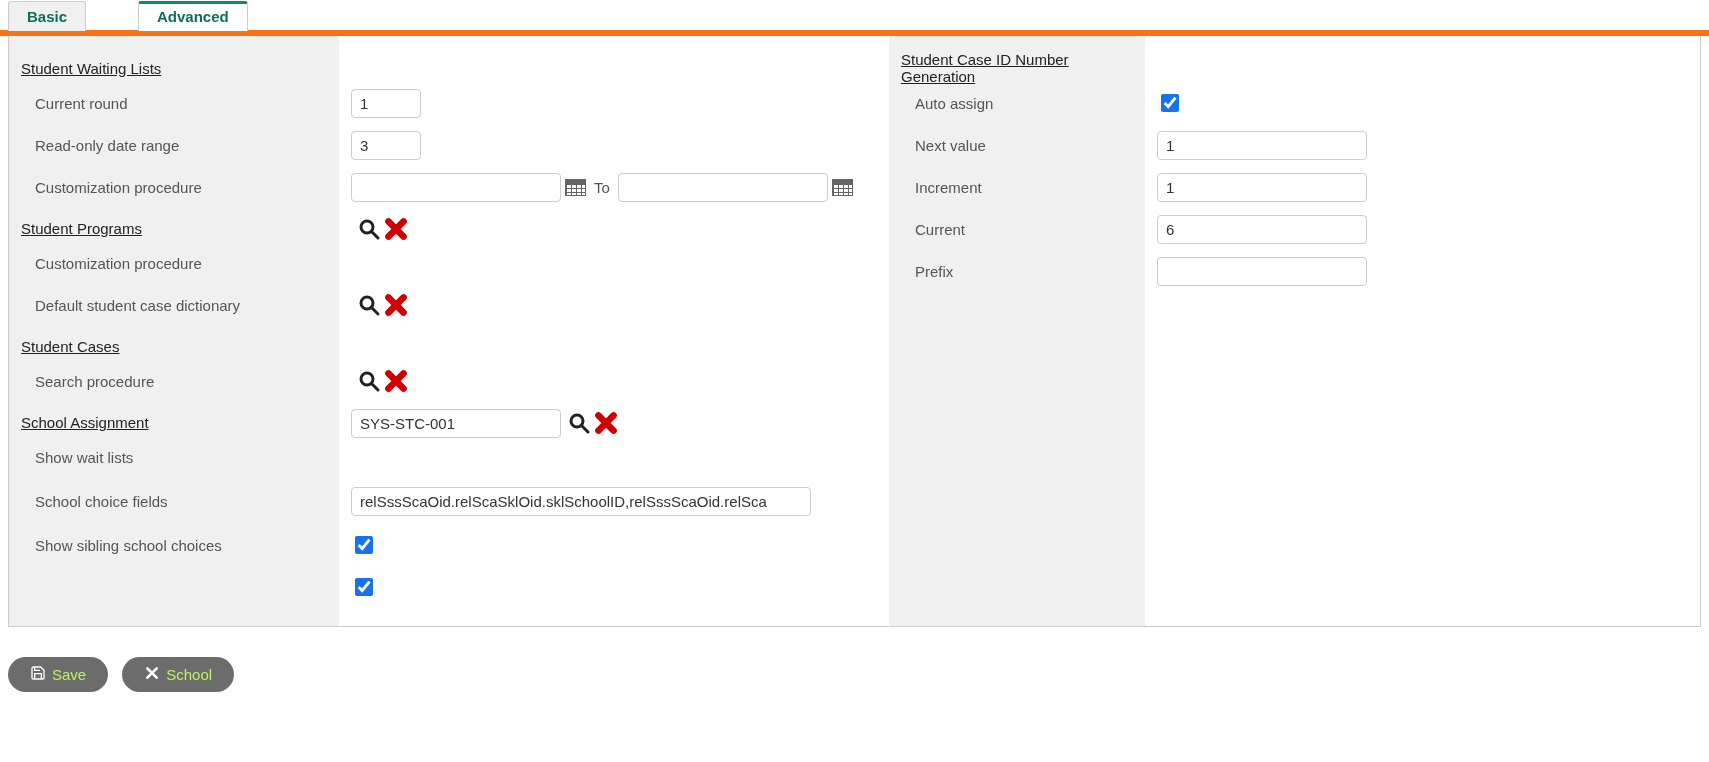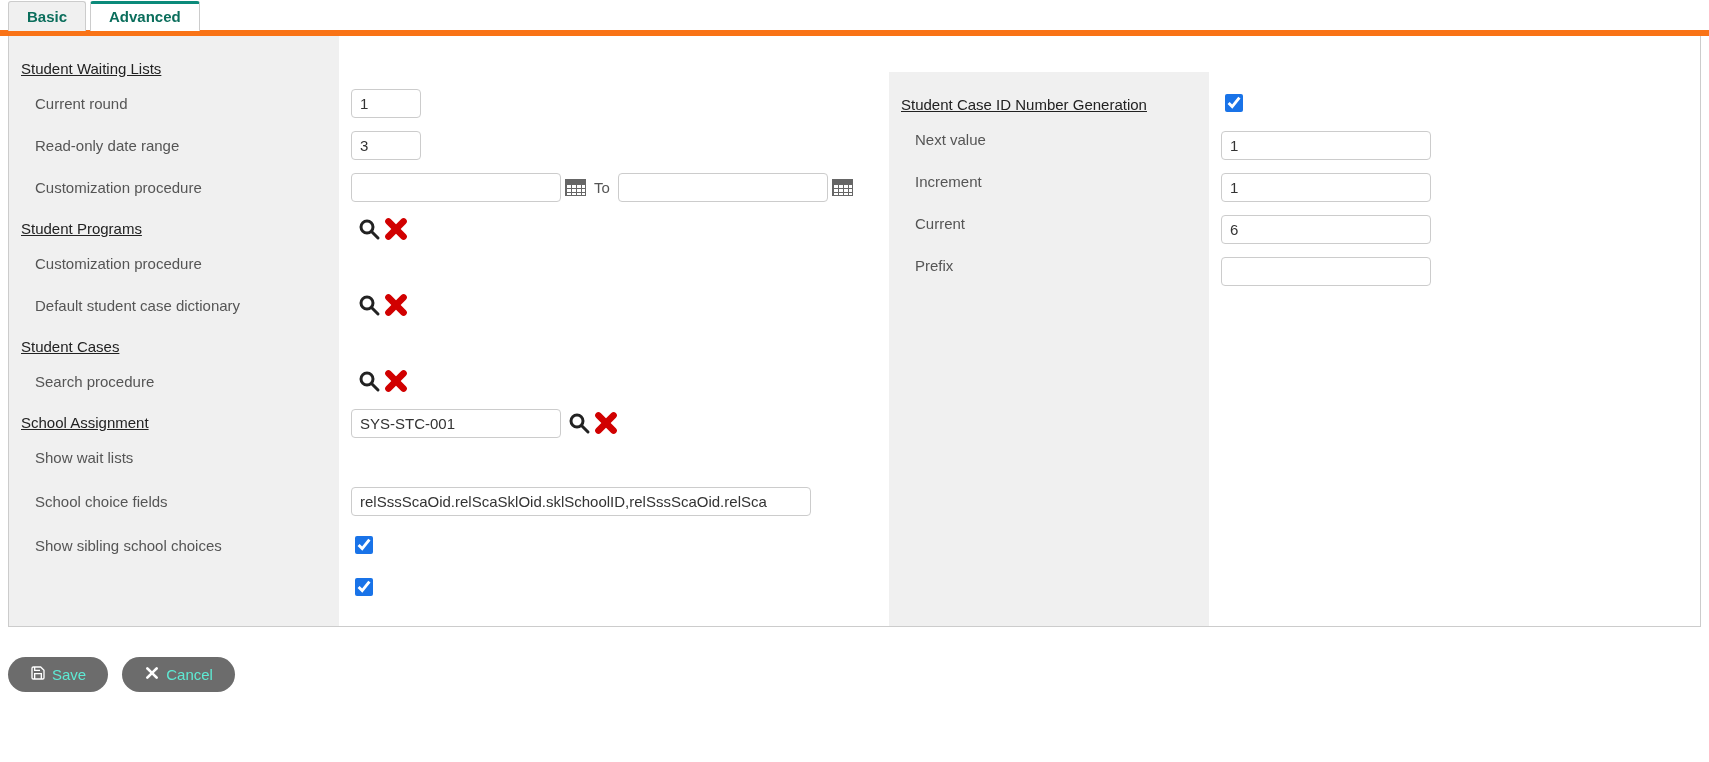--- a/index.html
+++ b/index.html
@@ -29,42 +29,42 @@
     border-top-left-radius: 3px;
     border-top-right-radius: 3px;
     position: relative;
     top: 1px;
   }
   .tab.active {
     background: #fff;
     border-top: 3px solid #0b8a7a;
     color: #0b6e5c;
     padding-top: 4px;
+    margin-left: 48px;
   }
   .panel-container {
     display: flex;
     border: 1px solid #ccc;
     border-top: none;
     margin: 0 8px;
   }
   .col-labels-left {
     width: 330px;
     background: #f0f0f0;
     padding: 12px 12px 18px 12px;
   }
   .col-fields-left {
     width: 550px;
     background: #fff;
     padding: 12px 12px 18px 12px;
   }
   .col-labels-right {
-    width: 320px;
+    width: 256px;
     background: #f0f0f0;
     padding: 12px 12px 29px 12px;
-    margin-top: 36px;
   }
   .col-fields-right {
     flex: 1;
     background: #fff;
     padding: 12px 12px 18px 12px;
   }
   .section-header {
     text-decoration: underline;
     color: #222;
     font-weight: normal;
@@ -124,21 +124,21 @@
       repeating-linear-gradient(90deg,#666 0 1px,transparent 1px 5px) 0 4px/100% 13px,
       repeating-linear-gradient(0deg,#666 0 1px,transparent 1px 4px) 0 4px/100% 13px;
   }
   .buttons {
     margin: 30px 8px;
     display: flex;
     gap: 14px;
   }
   .btn {
     background: #6c6c6c;
-    color: #5eead4;
+    color: #bef264;
     border: none;
     border-radius: 22px;
     padding: 8px 22px;
     font-size: 15px;
     cursor: pointer;
     display: inline-flex;
     align-items: center;
     gap: 6px;
   }
 </style>
@@ -259,20 +259,21 @@
     </div>
     <div class="row">
       <input type="checkbox" class="big" checked="" style="">
     </div>
   </div>
 
   <div class="col-labels-right">
     <div class="row header-row">
         <span class="section-header">Student Case ID Number Generation</span>
       </div>
+    <div class="row indent">Auto assign</div>
     <div class="row indent">Next value</div>
     <div class="row indent">Increment</div>
     <div class="row indent">Current</div>
     <div class="row indent">Prefix</div>
   </div>
 
   <div class="col-fields-right">
     <div class="row header-row"></div>
     <div class="row">
       <input type="checkbox" class="big" checked="" style="">
@@ -300,15 +301,15 @@
           <polyline points="17 21 17 13 7 13 7 21"></polyline>
           <polyline points="7 3 7 8 15 8"></polyline>
         </svg></span>
     <span>Save</span>
   </button>
   <button class="btn">
     <span><svg width="16" height="16" viewBox="0 0 24 24">
           <line x1="5" y1="5" x2="19" y2="19" stroke="#fff" stroke-width="4" stroke-linecap="round"></line>
           <line x1="19" y1="5" x2="5" y2="19" stroke="#fff" stroke-width="4" stroke-linecap="round"></line>
         </svg></span>
-    <span>Cancel</span>
+    <span>School</span>
   </button>
 </div>
 
 </body></html>

